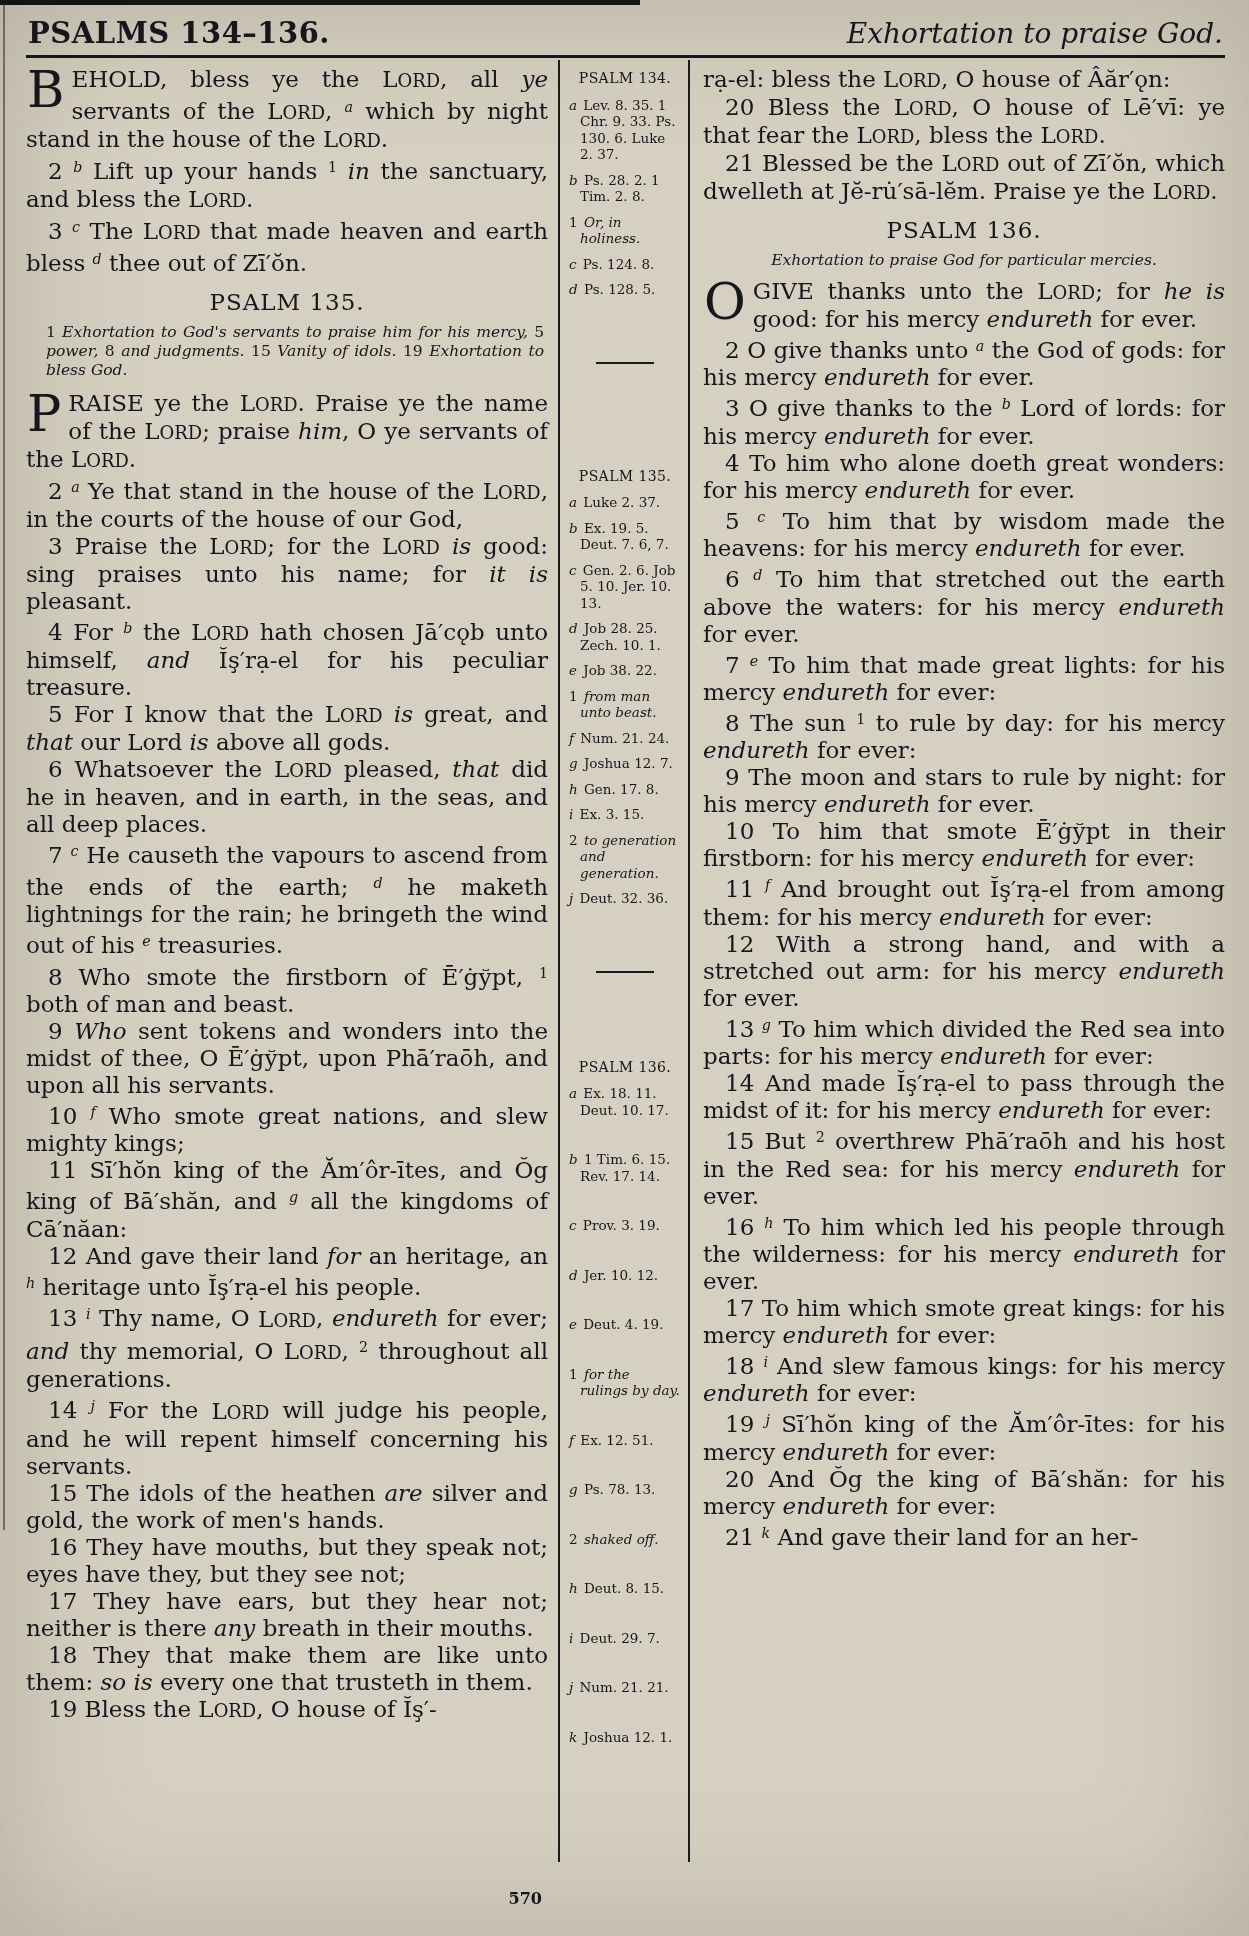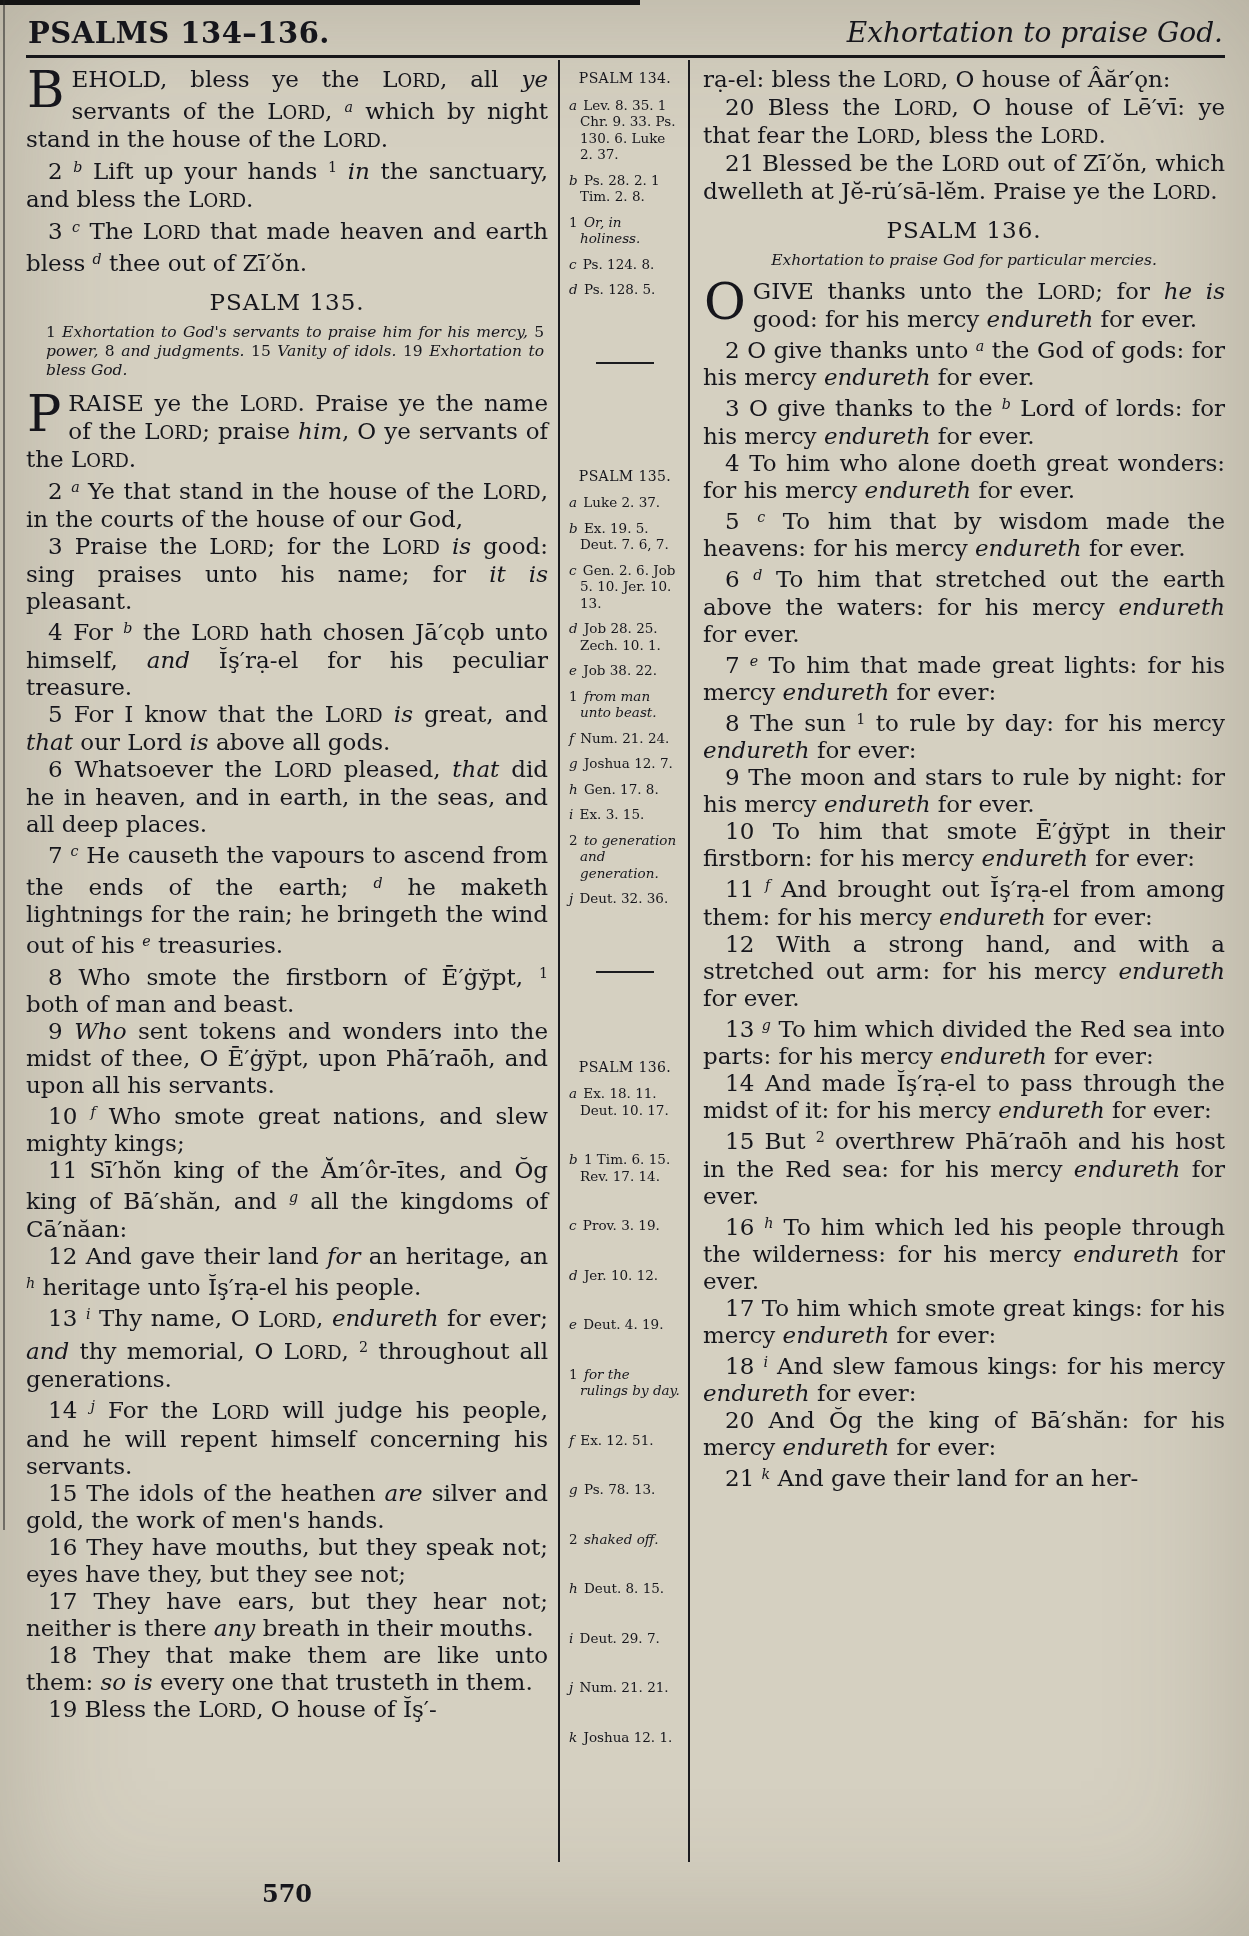--- a/index.html
+++ b/index.html
@@ -14,21 +14,21 @@
   }
   .page {
     width:100%; height:100%;
     padding:14px 24px 0 26px;
     position:relative;
     box-shadow: inset 0 0 140px rgba(88,82,66,.28);
   }
   .scan-edge-top { position:absolute; top:0; left:0; width:640px; height:5px; background:#141414; }
   .scan-edge-left { position:absolute; top:0; left:3px; width:2px; height:1530px; background:rgba(28,28,28,.5); }
 
-  .page-header { display:flex; justify-content:space-between; align-items:flex-start; padding:2px 2px 0 2px; }
+  .page-header { display:flex; justify-content:space-between; align-items:center; padding:2px 2px 0 2px; }
   .header-left  { font-size:29px; font-weight:bold; letter-spacing:.5px; }
   .header-right { font-size:28px; font-weight:normal; font-style:italic; }
   .header-rule  { border-bottom:3px solid #17171a; margin-top:5px; }
 
   .columns { display:flex; height:1802px; overflow:hidden; margin-top:2px; }
 
   .main-col {
     flex:1 1 0;
     font-size:23px; line-height:27px;
     text-align:justify;
@@ -78,23 +78,23 @@
   .ref-item { padding-left:11px; text-indent:-11px; margin-bottom:9px; }
   .ref-label { font-style:italic; padding-right:2px; }
   .ref-label.num { font-style:normal; }
   .ref-item.italic .ref-text { font-style:italic; }
   .ref-rule { width:58px; border-top:2px solid #1b1b1f; margin:64px auto 0; }
   .ref-section.s1 { margin-top:104px; }
   .ref-section.s2 { margin-top:86px; }
   .ref-section.s2 .ref-item { margin-bottom:33px; }
 
   .page-number {
-    position:absolute; bottom:28px; left:26px; width:522px;
-    text-align:center;
-    font-size:24px; font-weight:bold;
+    position:absolute; bottom:28px; left:20px; width:522px;
+    text-align:right;
+    font-size:16px; font-weight:bold;
   }
 </style>
 </head>
 <body>
 
 <div class="page">
   <div class="scan-edge-top"></div>
   <div class="scan-edge-left"></div>
 
   <header class="page-header">
@@ -190,19 +190,20 @@
         <p class="verse">9 The moon and stars to rule by night: for his mercy <span class="tk-i">endureth</span> for ever.</p>
         <p class="verse">10 To him that smote Ē′ġўpt in their firstborn: for his mercy <span class="tk-i">endureth</span> for ever:</p>
         <p class="verse">11 <span class="tk-r">f</span> And brought out Ĭş′rạ-el from among them: for his mercy <span class="tk-i">endureth</span> for ever:</p>
         <p class="verse">12 With a strong hand, and with a stretched out arm: for his mercy <span class="tk-i">endureth</span> for ever.</p>
         <p class="verse">13 <span class="tk-r">g</span> To him which divided the Red sea into parts: for his mercy <span class="tk-i">endureth</span> for ever:</p>
         <p class="verse">14 And made Ĭş′rạ-el to pass through the midst of it: for his mercy <span class="tk-i">endureth</span> for ever:</p>
         <p class="verse">15 But <span class="tk-n">2</span> overthrew Phā′raōh and his host in the Red sea: for his mercy <span class="tk-i">endureth</span> for ever.</p>
         <p class="verse">16 <span class="tk-r">h</span> To him which led his people through the wilderness: for his mercy <span class="tk-i">endureth</span> for ever.</p>
         <p class="verse">17 To him which smote great kings: for his mercy <span class="tk-i">endureth</span> for ever:</p>
         <p class="verse">18 <span class="tk-r">i</span> And slew famous kings: for his mercy <span class="tk-i">endureth</span> for ever:</p>
+        <p class="verse">19 <span class="tk-r">j</span> Sī′hŏn king of the Ăm′ôr-ītes: for his mercy <span class="tk-i">endureth</span> for ever:</p>
         <p class="verse">20 And Ŏg the king of Bā′shăn: for his mercy <span class="tk-i">endureth</span> for ever:</p>
         <p class="verse">21 <span class="tk-r">k</span> And gave their land for an her-</p>
       </section>
   </main>
 
   <div class="page-number">570</div>
 </div>
 
 </body></html>

